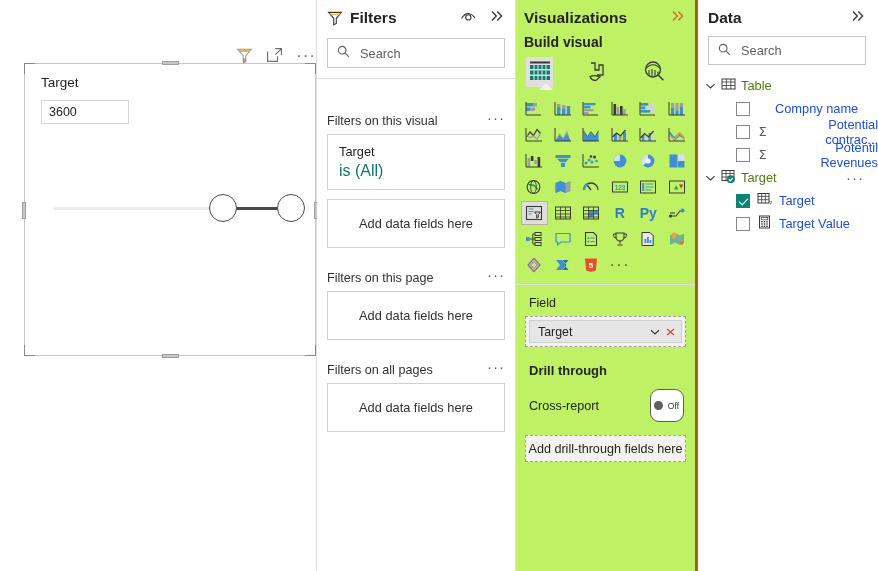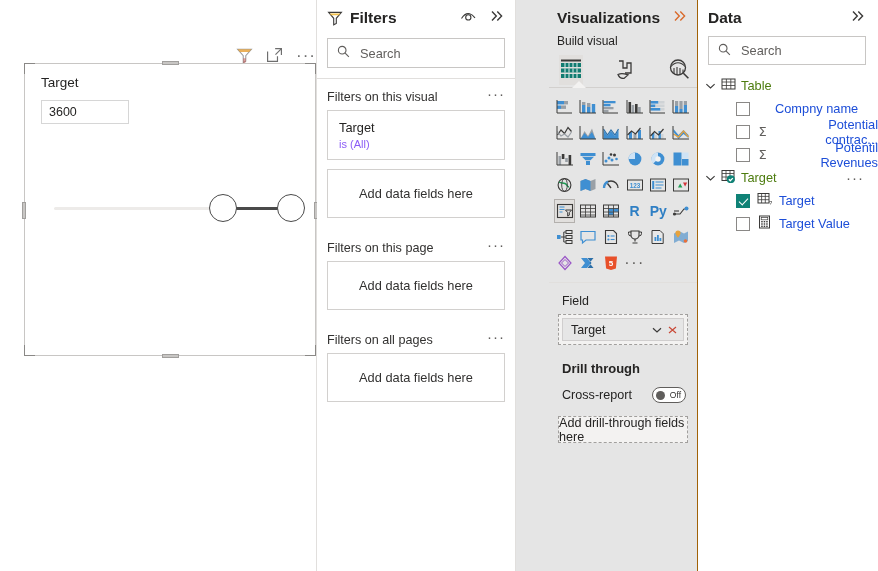--- a/index.html
+++ b/index.html
@@ -159,21 +159,21 @@
     color: #252423;
     background: transparent;
     width: 100%;
   }
   .search-box input::placeholder { color: #605e5c; opacity: 1; }
   .filters-divider {
     margin-top: 10px;
     height: 1px;
     background: #e1dfdd;
   }
-  .filter-section { padding: 0 10px; }
+  .filter-section { padding: 0 10px; margin-top: 24px; }
   .filter-section-head {
     display: flex;
     align-items: flex-start;
     justify-content: space-between;
     padding: 11px 0 6px 0;
   }
   .filter-section-label {
     font-size: 12.6px;
     color: #323130;
   }
@@ -181,56 +181,55 @@
     font-size: 15px; line-height: 8px; color: #605e5c;
     letter-spacing: 1px; cursor: pointer; user-select: none;
   }
   .filter-card {
     border: 1px solid #d2d0ce;
     background: #ffffff;
     padding: 9px 11px;
     margin-bottom: 9px;
   }
   .filter-card-title { font-size: 12.8px; color: #252423; }
-  .filter-card-sub { font-size: 11px; color: #8b5cf6; margin-top: 3px; }
+  .filter-card-sub { font-size: 16px; color: #0f766e; margin-top: 3px; }
   .dropzone {
     border: 1px solid #d2d0ce;
     background: #ffffff;
     height: 49px;
     display: flex;
     align-items: center;
     justify-content: center;
     font-size: 12.8px;
     color: #323130;
     cursor: pointer;
   }
 
   
   #viz-pane {
     flex: 0 0 182px;
     width: 182px;
     height: 571px;
-    background: #e5e5e5;
-    border-right: 1px solid #a16207;
+    background: #bef264;
+    border-right: 3px solid #a16207;
     position: relative;
-    padding-left: 33px;
   }
   .viz-header {
     display: flex;
     align-items: center;
     padding: 8px 9px 4px 8px;
     height: 32px;
   }
   .viz-title {
     font-size: 15.5px; color: #252423; font-weight: 600; flex: 1;
   }
   .build-visual-label {
-    font-size: 12px;
+    font-size: 14px;
     color: #252423;
-    font-weight: 400;
+    font-weight: 700;
     padding: 2px 0 5px 8px;
   }
   .viz-tabs {
     display: flex;
     align-items: center;
     padding: 0 4px;
     height: 34px;
     position: relative;
   }
   .viz-tab {
@@ -315,21 +314,21 @@
     padding: 16px 0 7px 13px;
   }
   .drill-row {
     display: flex;
     align-items: center;
     padding: 4px 11px 4px 13px;
     justify-content: space-between;
   }
   .drill-row-label { font-size: 12.6px; color: #252423; }
   .toggle {
-    width: 34px; height: 16px;
+    width: 34px; height: 33px;
     border-radius: 9px;
     position: relative;
     cursor: pointer;
     display: flex; align-items: center;
   }
   .toggle.off { background: #ffffff; border: 1px solid #605e5c; }
   .toggle.on { background: #323130; border: 1px solid #323130; }
   .toggle .knob {
     position: absolute;
     width: 9px; height: 9px;

